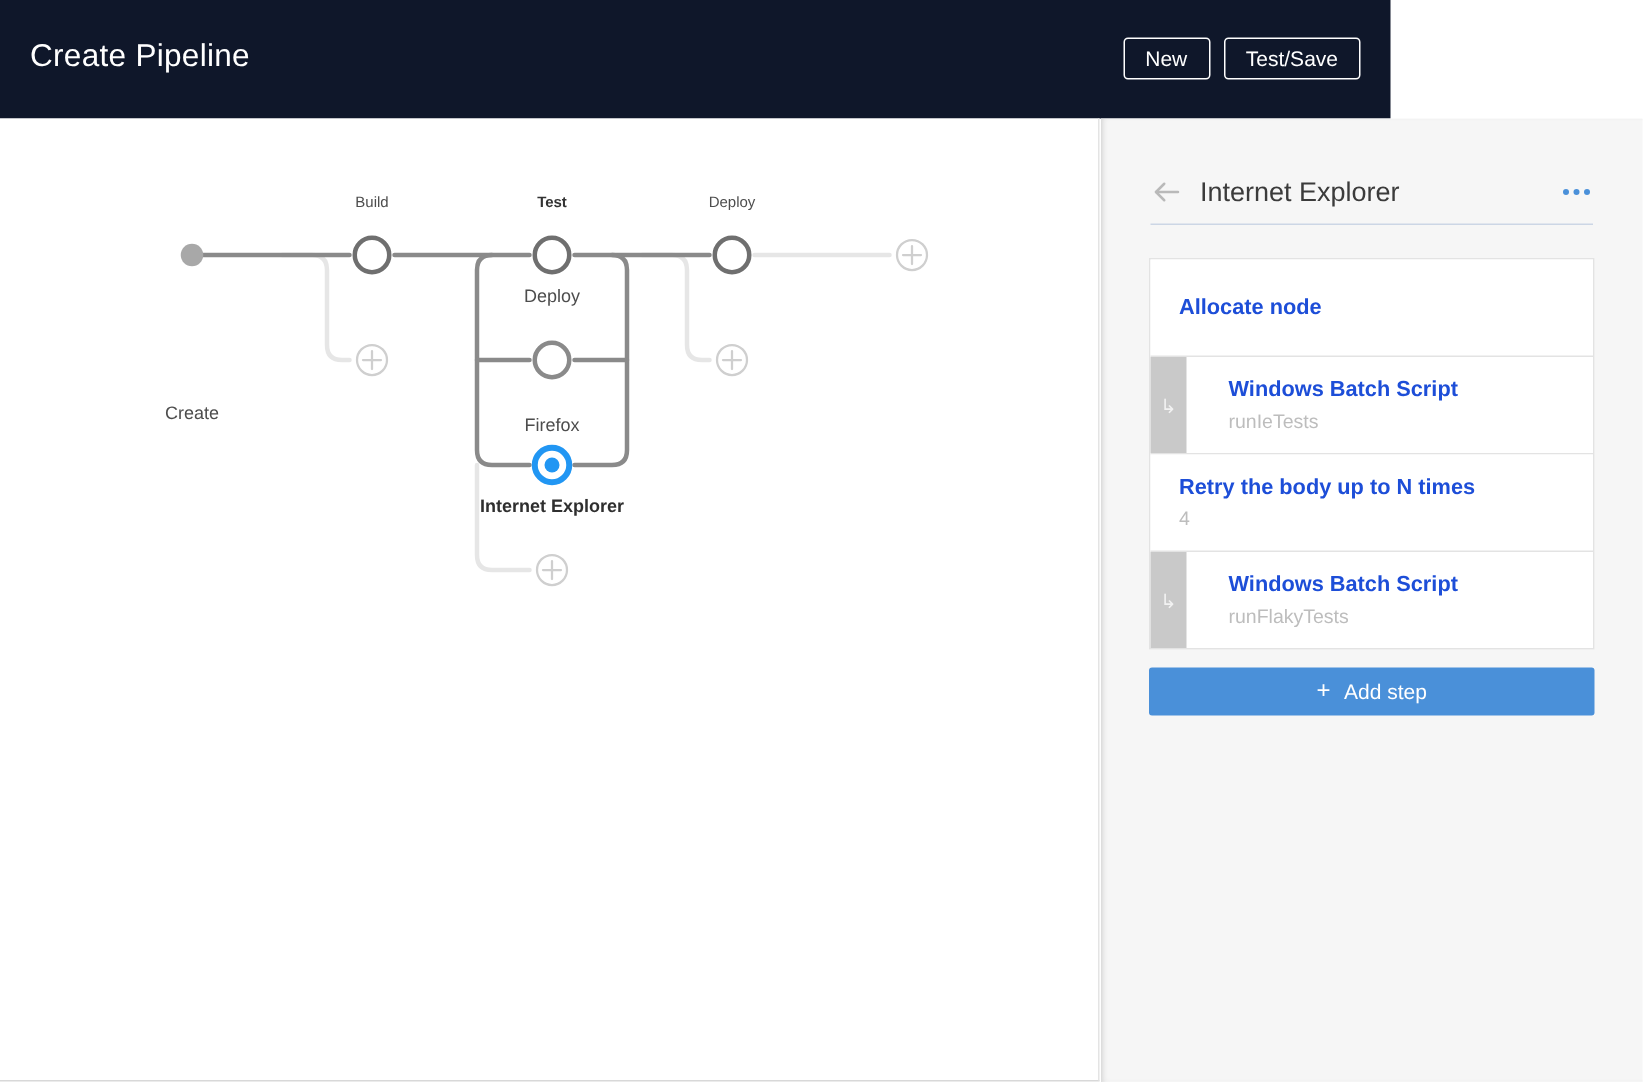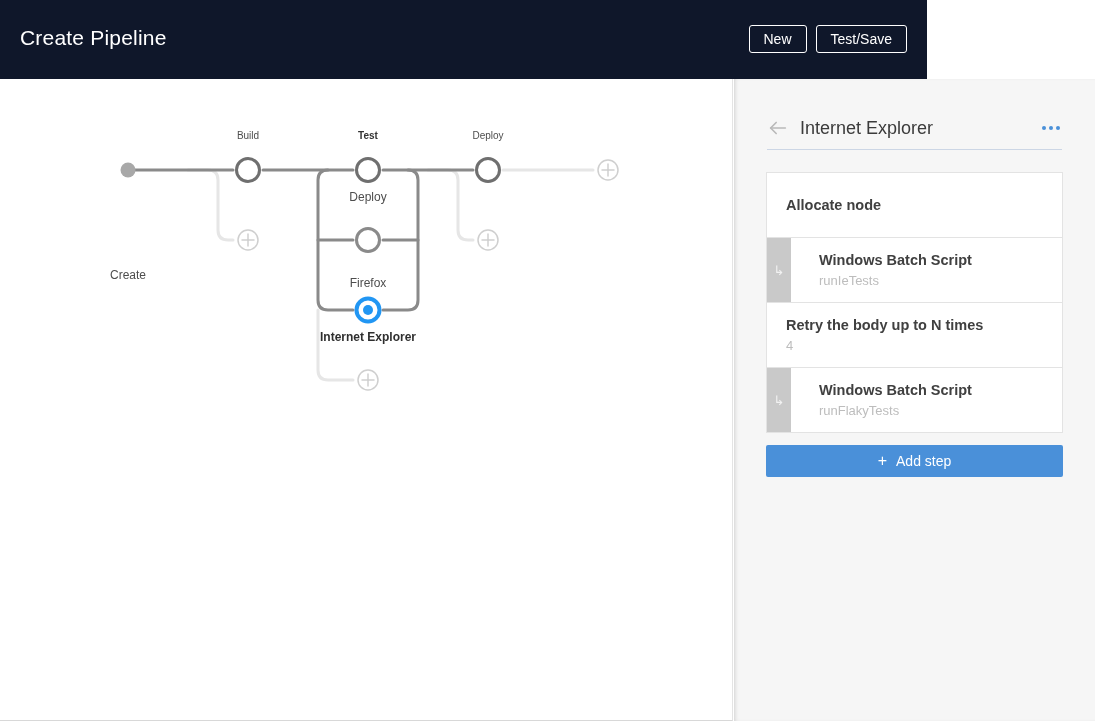--- a/index.html
+++ b/index.html
@@ -163,21 +163,21 @@
     flex: 1 1 auto;
     padding: 11px 0 11px 19px;
     display: flex;
     flex-direction: column;
     justify-content: center;
   }
   .step.nested .step-body { padding-left: 28px; }
   .step-title {
     font-size: 14.5px;
     font-weight: bold;
-    color: #404040;
+    color: #1d4ed8;
     line-height: 20px;
   }
   .step-sub {
     font-size: 13px;
     color: #bdbdbd;
     line-height: 19px;
     margin-top: 1px;
   }
 
   .add-step {

